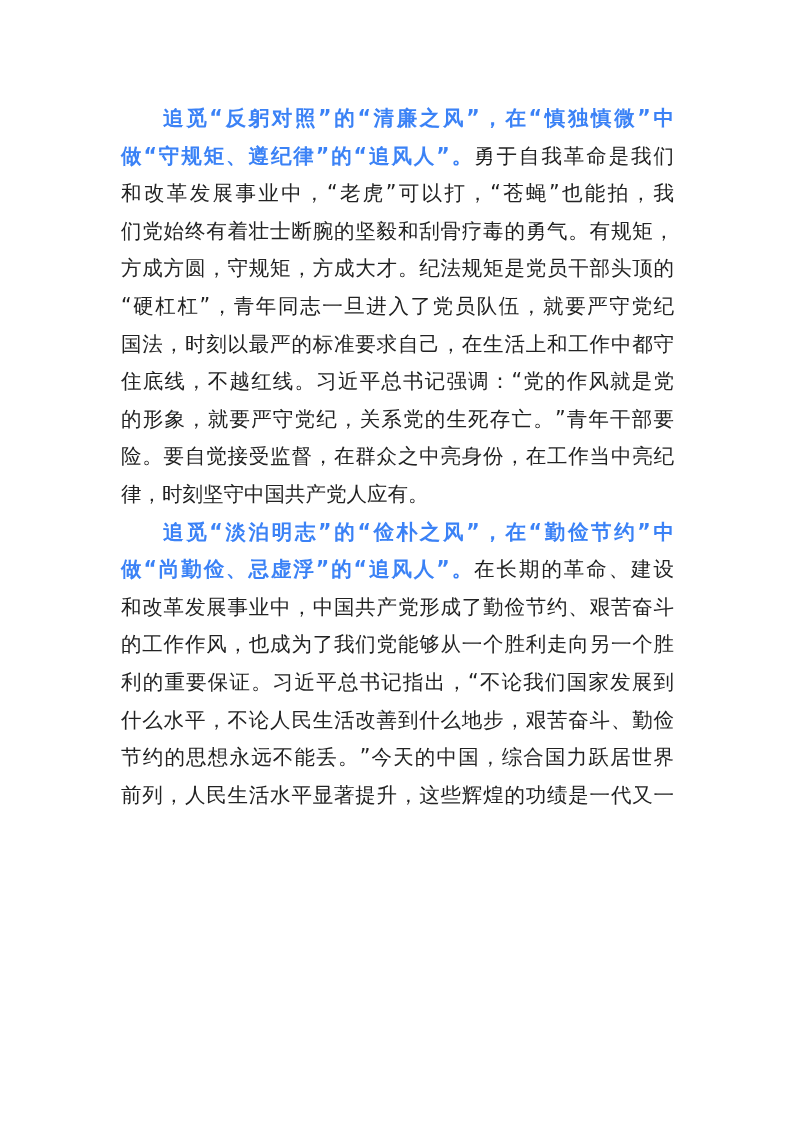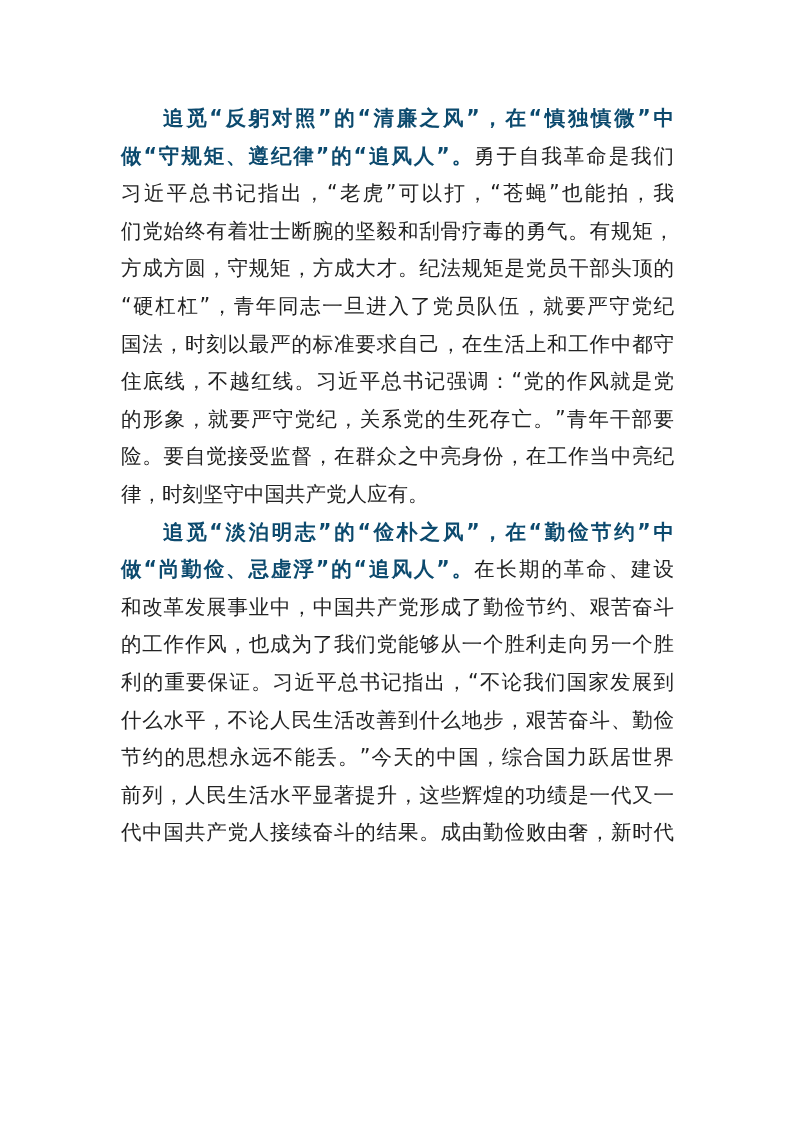--- a/index.html
+++ b/index.html
@@ -5,44 +5,43 @@
   html, body { margin: 0; padding: 0; background: #ffffff; }
   body { width: 793px; height: 1122px; position: relative; overflow: hidden; }
   .page { position: absolute; left: 121px; top: 100px; width: 553px; }
   .line {
     height: 37.6px; line-height: 37.6px;
     font-family: "DejaVu Sans", sans-serif;
     font-size: 20.5px; color: #222;
     white-space: nowrap; text-align: justify; text-align-last: justify;
     letter-spacing: 0px;
   }
-  .bold { font-weight: bold; color: #0c4a6e; }
+  .bold { font-weight: bold; color: #3b82f6; }
   .indent { padding-left: 42px; }
 </style>
 </head>
 <body>
 
 <div class="page">
   <div>
     <div class="line indent"><span class="bold">追觅“反躬对照”的“清廉之风”，在“慎独慎微”中</span></div>
     <div class="line"><span class="bold">做“守规矩、遵纪律”的“追风人”。</span><span>勇于自我革命是我们</span></div>
-    <div class="line">习近平总书记指出，“老虎”可以打，“苍蝇”也能拍，我</div>
+    <div class="line">和改革发展事业中，“老虎”可以打，“苍蝇”也能拍，我</div>
     <div class="line">们党始终有着壮士断腕的坚毅和刮骨疗毒的勇气。有规矩，</div>
     <div class="line">方成方圆，守规矩，方成大才。纪法规矩是党员干部头顶的</div>
     <div class="line">“硬杠杠”，青年同志一旦进入了党员队伍，就要严守党纪</div>
     <div class="line">国法，时刻以最严的标准要求自己，在生活上和工作中都守</div>
     <div class="line">住底线，不越红线。习近平总书记强调：“党的作风就是党</div>
     <div class="line">的形象，就要严守党纪，关系党的生死存亡。”青年干部要</div>
     <div class="line">险。要自觉接受监督，在群众之中亮身份，在工作当中亮纪</div>
     <div class="line" style="text-align-last:left">律，时刻坚守中国共产党人应有。</div>
   </div>
   <div>
     <div class="line indent"><span class="bold">追觅“淡泊明志”的“俭朴之风”，在“勤俭节约”中</span></div>
     <div class="line"><span class="bold">做“尚勤俭、忌虚浮”的“追风人”。</span><span>在长期的革命、建设</span></div>
     <div class="line">和改革发展事业中，中国共产党形成了勤俭节约、艰苦奋斗</div>
     <div class="line">的工作作风，也成为了我们党能够从一个胜利走向另一个胜</div>
     <div class="line">利的重要保证。习近平总书记指出，“不论我们国家发展到</div>
     <div class="line">什么水平，不论人民生活改善到什么地步，艰苦奋斗、勤俭</div>
     <div class="line">节约的思想永远不能丢。”今天的中国，综合国力跃居世界</div>
     <div class="line">前列，人民生活水平显著提升，这些辉煌的功绩是一代又一</div>
-    <div class="line">代中国共产党人接续奋斗的结果。成由勤俭败由奢，新时代</div>
   </div>
 </div>
 
 </body></html>

